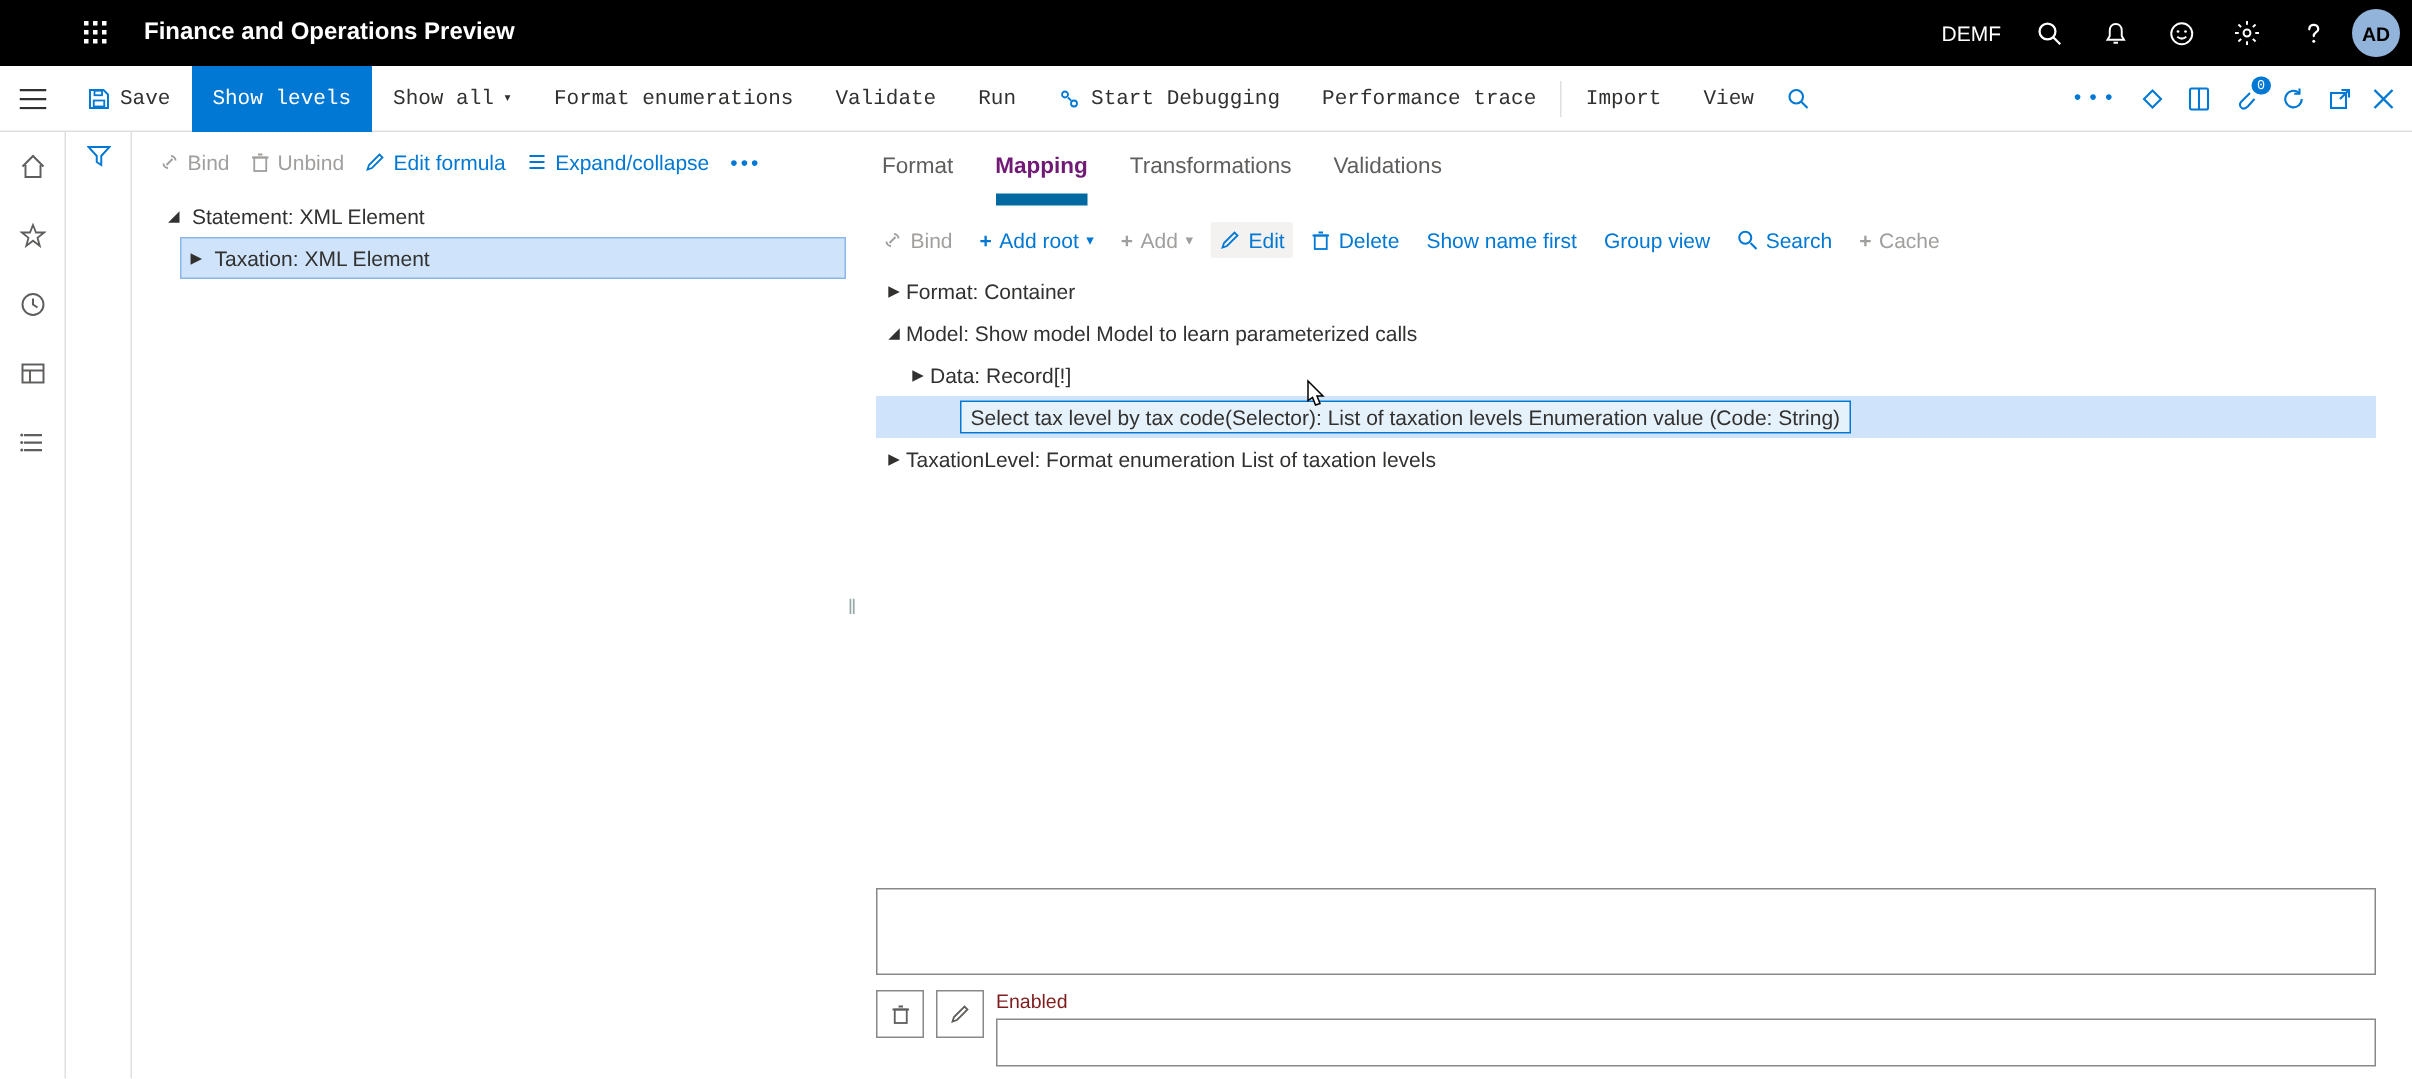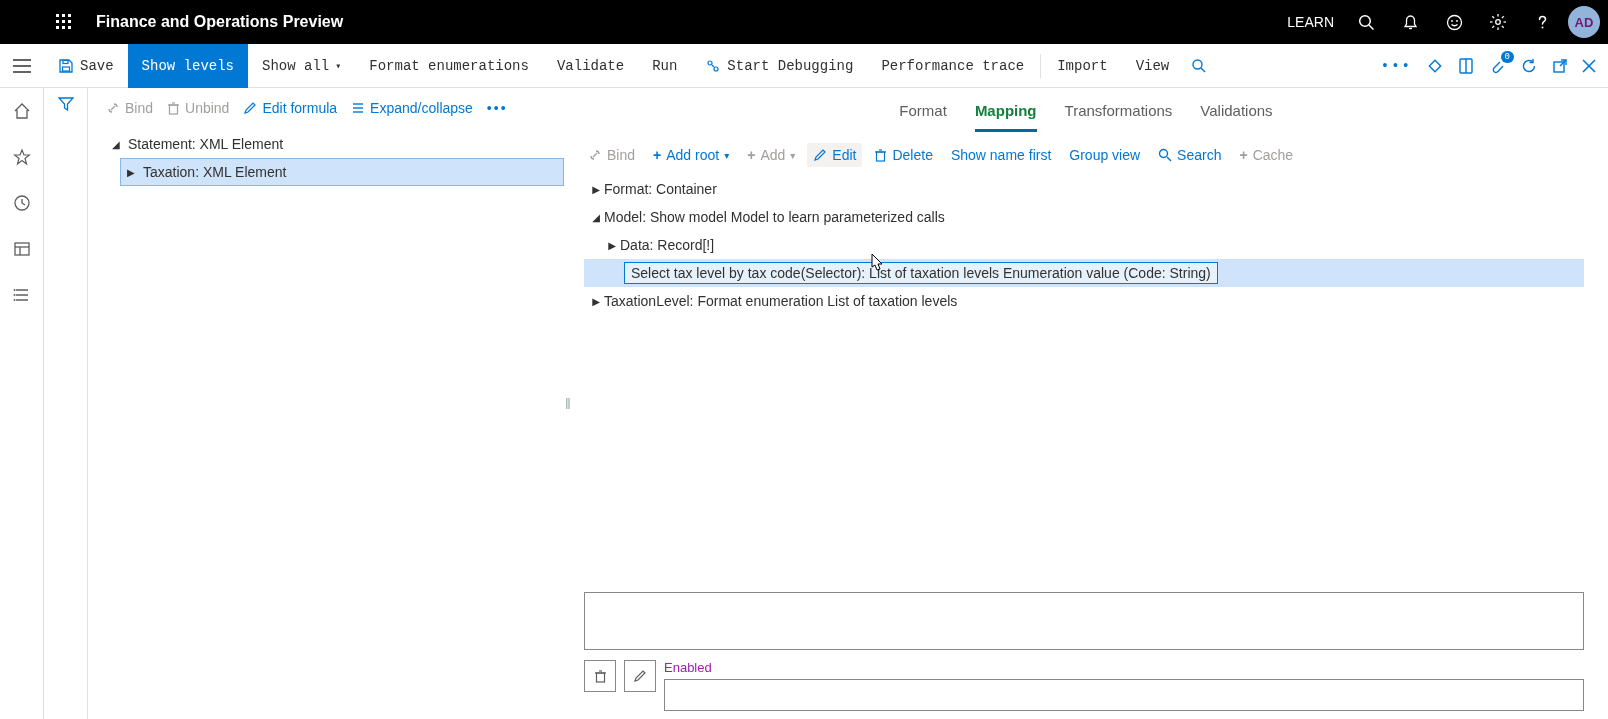--- a/index.html
+++ b/index.html
@@ -4,21 +4,21 @@
 <style>
   * { box-sizing: border-box; margin: 0; padding: 0; }
   body { font-family: "Segoe UI", Arial, sans-serif; font-size: 14px; color: #323130; background: #fff; width: 1608px; height: 719px; overflow: hidden; }
   
   .topbar { height: 44px; background: #000; color: #fff; display: flex; align-items: center; padding-left: 40px; }
   .topbar .waffle { width: 48px; height: 44px; display: flex; align-items: center; justify-content: center; }
   .topbar .title { font-size: 16px; font-weight: 600; margin-left: 8px; }
   .topbar .spacer { flex: 1; }
   .topbar .company { font-size: 14px; margin-right: 10px; }
   .topbar .icon-btn { width: 44px; height: 44px; display: flex; align-items: center; justify-content: center; }
-  .topbar .avatar { width: 32px; height: 32px; border-radius: 50%; background: #93b4da; color: #701a75; display: flex; align-items: center; justify-content: center; font-size: 13px; font-weight: 600; margin: 0 8px 0 4px; }
+  .topbar .avatar { width: 32px; height: 32px; border-radius: 50%; background: #93b4da; color: #000000; display: flex; align-items: center; justify-content: center; font-size: 13px; font-weight: 600; margin: 0 8px 0 4px; }
   
   .actionbar { height: 44px; border-bottom: 1px solid #e1dfdd; display: flex; align-items: center; font-family: Liberation Mono, monospace; }
   .actionbar .hamburger { width: 44px; height: 44px; display: flex; align-items: center; justify-content: center; }
   .actionbar .action { height: 44px; display: flex; align-items: center; padding: 0 14px; gap: 6px; cursor: pointer; }
   .actionbar .action.primary { background: #0078d4; color: #fff; }
   .actionbar .action .chev { font-size: 10px; }
   .actionbar .sep { width: 1px; height: 24px; background: #e1dfdd; margin: 0 2px; }
   .actionbar .spacer { flex: 1; }
   .actionbar .right-icons { display: flex; align-items: center; gap: 14px; padding-right: 12px; }
   .actionbar .badge { position: relative; }
@@ -37,39 +37,39 @@
   .leftpanel .toolbar { display: flex; align-items: center; gap: 14px; padding: 4px 6px 10px 0; }
   .tbtn { display: flex; align-items: center; gap: 5px; color: #0078d4; cursor: pointer; font-size: 14px; }
   .tbtn.disabled { color: #a19f9d; cursor: default; }
   .tree { margin-top: 4px; }
   .tree-row { display: flex; align-items: center; height: 28px; padding-left: 6px; }
   .tree-row .caret { width: 16px; font-size: 10px; color: #323130; }
   .tree-row.selected { background: #cfe4fa; border: 1px solid #8bb7e8; }
   .tree-row.child { margin-left: 14px; }
   .divider { width: 8px; display: flex; align-items: center; justify-content: center; color: #9aa; cursor: ew-resize; }
   .rightpanel { flex: 1; display: flex; flex-direction: column; padding: 8px 24px 0 12px; min-width: 0; }
-  .tabs { display: flex; gap: 28px; border-bottom: 1px solid transparent; padding-left: 4px; justify-content: center; }
+  .tabs { display: flex; gap: 28px; border-bottom: 1px solid transparent; padding-left: 4px; }
   .tab { padding: 6px 0 10px 0; color: #605e5c; cursor: pointer; font-size: 15px; }
-  .tab.active { color: #15803d; font-weight: 600; border-bottom: 3px solid #0369a1; }
+  .tab.active { color: #701a75; font-weight: 600; border-bottom: 8px solid #0369a1; }
   .rp-toolbar { display: flex; align-items: center; gap: 18px; padding: 14px 0 10px 4px; flex-wrap: wrap; }
   .rp-toolbar .tbtn.hover { background: #f3f2f1; padding: 4px 6px; margin: -4px -6px; border-radius: 2px; }
   .rtree { margin-top: 2px; }
   .rtree-row { display: flex; align-items: center; min-height: 28px; }
   .rtree-row .caret { width: 16px; font-size: 10px; color: #323130; text-align: center; }
   .rtree-row.l0 { padding-left: 4px; }
   .rtree-row.l1 { padding-left: 20px; }
-  .rtree-row.l2 { padding-left: 24px; }
+  .rtree-row.l2 { padding-left: 40px; }
   .rtree-row.selected { background: #cfe4fa; }
   .rtree-row.selected .label-box { border: 1px solid #0078d4; padding: 2px 6px; background: #e6f2fb; }
   .lower { margin-top: auto; padding: 24px 0 8px 0; }
   .bigbox { width: 100%; height: 58px; border: 1px solid #8a8886; background: #fff; }
   .lower-row { display: flex; align-items: flex-start; gap: 8px; margin-top: 10px; }
   .sqbtn { width: 32px; height: 32px; border: 1px solid #8a8886; display: flex; align-items: center; justify-content: center; color: #605e5c; cursor: pointer; background:#fff; }
   .enabled-block { flex: 1; }
-  .enabled-label { font-size: 13px; color: #a21caf; margin-bottom: 4px; display: block; }
+  .enabled-label { font-size: 13px; color: #7f1d1d; margin-bottom: 4px; display: block; }
   .enabled-box { width: 100%; height: 32px; border: 1px solid #8a8886; background: #fff; }
   .cursor-img { position: absolute; left: 865px; top: 252px; pointer-events: none; }
   svg { display: block; }
 </style>
 </head>
 <body>
 
 <div class="topbar">
   <div class="waffle">
     <svg width="16" height="16" viewBox="0 0 16 16">
@@ -81,21 +81,21 @@
           <rect x="6" y="6" width="3" height="3"></rect>
           <rect x="12" y="6" width="3" height="3"></rect>
           <rect x="0" y="12" width="3" height="3"></rect>
           <rect x="6" y="12" width="3" height="3"></rect>
           <rect x="12" y="12" width="3" height="3"></rect>
         </g>
       </svg>
   </div>
   <div class="title">Finance and Operations Preview</div>
   <div class="spacer"></div>
-  <div class="company">LEARN</div>
+  <div class="company">DEMF</div>
   <div class="icon-btn">
     <svg width="17" height="17" viewBox="0 0 17 17">
         <circle cx="7" cy="7" r="5.3" stroke="#fff" stroke-width="1.5" fill="none"></circle>
         <line x1="11" y1="11" x2="15.5" y2="15.5" stroke="#fff" stroke-width="1.5"></line>
       </svg>
   </div>
   <div class="icon-btn">
     <svg width="17" height="17" viewBox="0 0 17 17">
         <path d="M8.5 2 C6 2 4.5 4 4.5 6.5 L4.5 10 L3 12.5 L14 12.5 L12.5 10 L12.5 6.5 C12.5 4 11 2 8.5 2 Z" stroke="#fff" stroke-width="1.3" fill="none"></path>
         <line x1="7" y1="14.5" x2="10" y2="14.5" stroke="#fff" stroke-width="1.3"></line>

